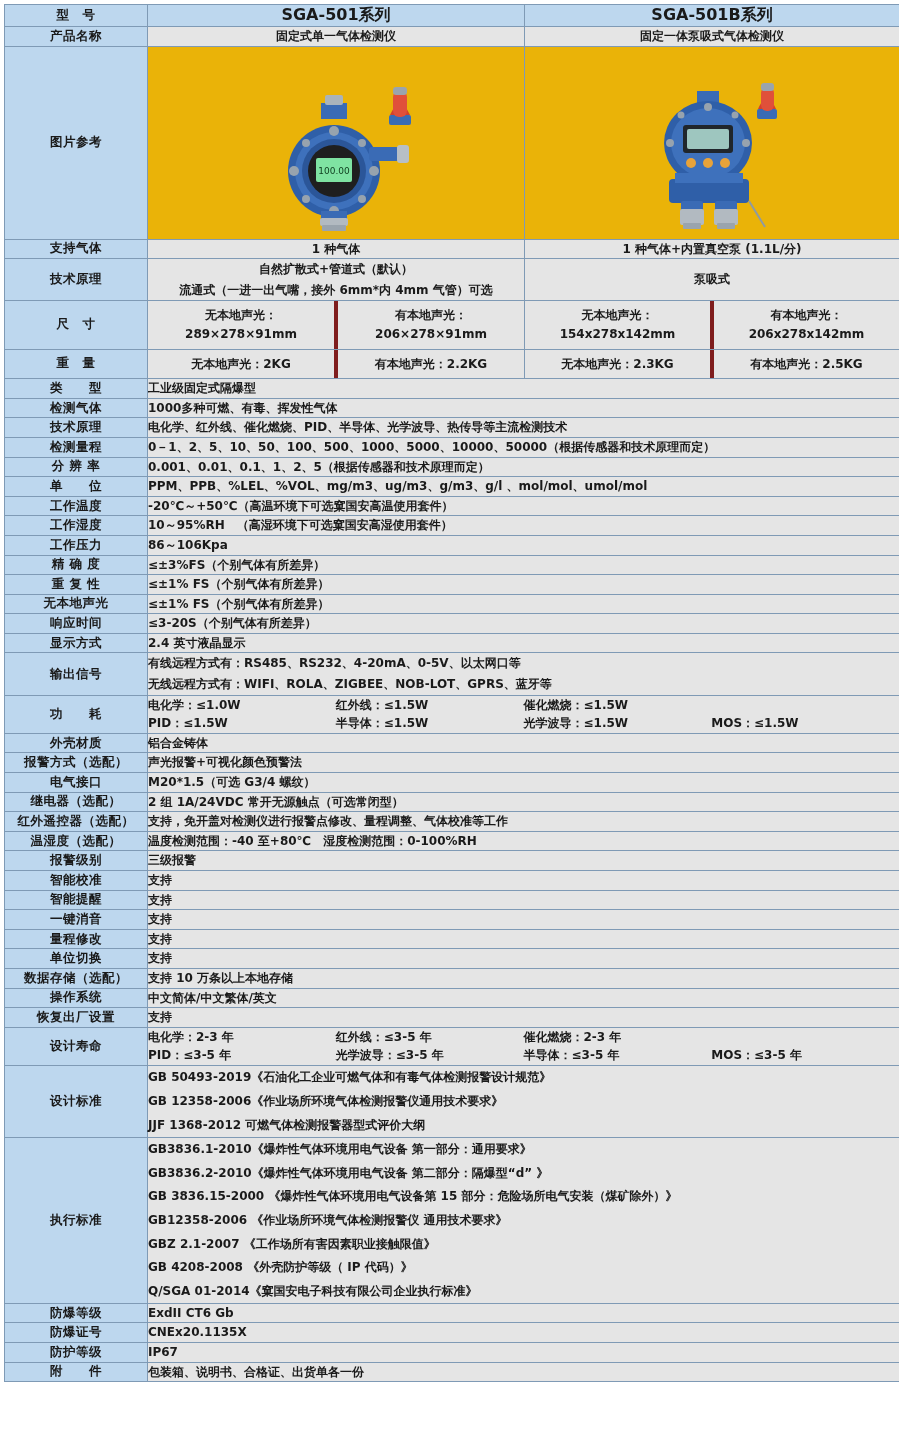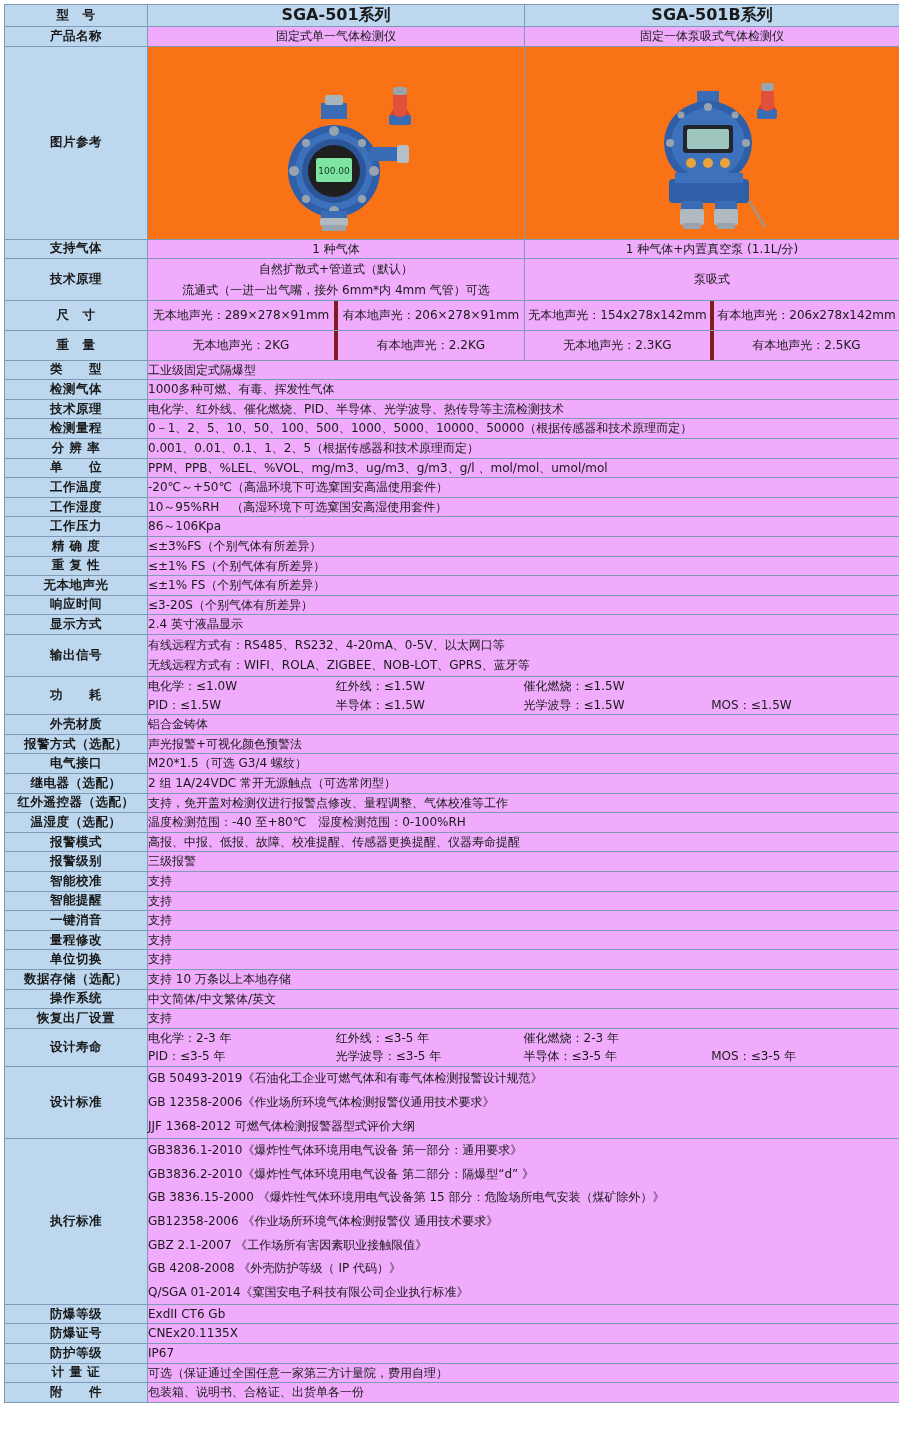--- a/index.html
+++ b/index.html
@@ -35,30 +35,31 @@
     width: 143px;
   }
   .hdr {
     background: #bdd7ee;
     text-align: center;
     font-weight: bold;
     font-size: 16px;
     padding: 6px 2px;
   }
   .val {
-    background: #f0abfc;
+    background: #e5e5e5;
     padding: 5px 8px;
     font-size: 12px;
     line-height: 1.55;
+    font-weight: bold;
   }
   .val.c {
     text-align: center;
   }
   .imgcell {
-    background: #f97316;
+    background: #eab308;
     text-align: center;
     padding: 6px 0;
     height: 192px;
   }
   .multi div {
     padding: 1px 0;
   }
   .cols {
     display: flex;
     flex-wrap: wrap;
@@ -322,24 +323,20 @@
     </tr>
     <tr>
       <td class="lbl">红外遥控器（选配）</td>
       <td class="val" colspan="2">支持，免开盖对检测仪进行报警点修改、量程调整、气体校准等工作</td>
     </tr>
     <tr>
       <td class="lbl">温湿度（选配）</td>
       <td class="val" colspan="2">温度检测范围：-40 至+80℃　湿度检测范围：0-100%RH</td>
     </tr>
     <tr>
-      <td class="lbl">报警模式</td>
-      <td class="val" colspan="2">高报、中报、低报、故障、校准提醒、传感器更换提醒、仪器寿命提醒</td>
-    </tr>
-    <tr>
       <td class="lbl">报警级别</td>
       <td class="val" colspan="2">三级报警</td>
     </tr>
     <tr>
       <td class="lbl">智能校准</td>
       <td class="val" colspan="2">支持</td>
     </tr>
     <tr>
       <td class="lbl">智能提醒</td>
       <td class="val" colspan="2">支持</td>
@@ -413,21 +410,17 @@
     </tr>
     <tr>
       <td class="lbl">防爆证号</td>
       <td class="val" colspan="2">CNEx20.1135X</td>
     </tr>
     <tr>
       <td class="lbl">防护等级</td>
       <td class="val" colspan="2">IP67</td>
     </tr>
     <tr>
-      <td class="lbl">计 量 证</td>
-      <td class="val" colspan="2">可选（保证通过全国任意一家第三方计量院，费用自理）</td>
-    </tr>
-    <tr>
       <td class="lbl">附　　件</td>
       <td class="val" colspan="2">包装箱、说明书、合格证、出货单各一份</td>
     </tr>
   </tbody>
 </table>
 
 </body></html>

